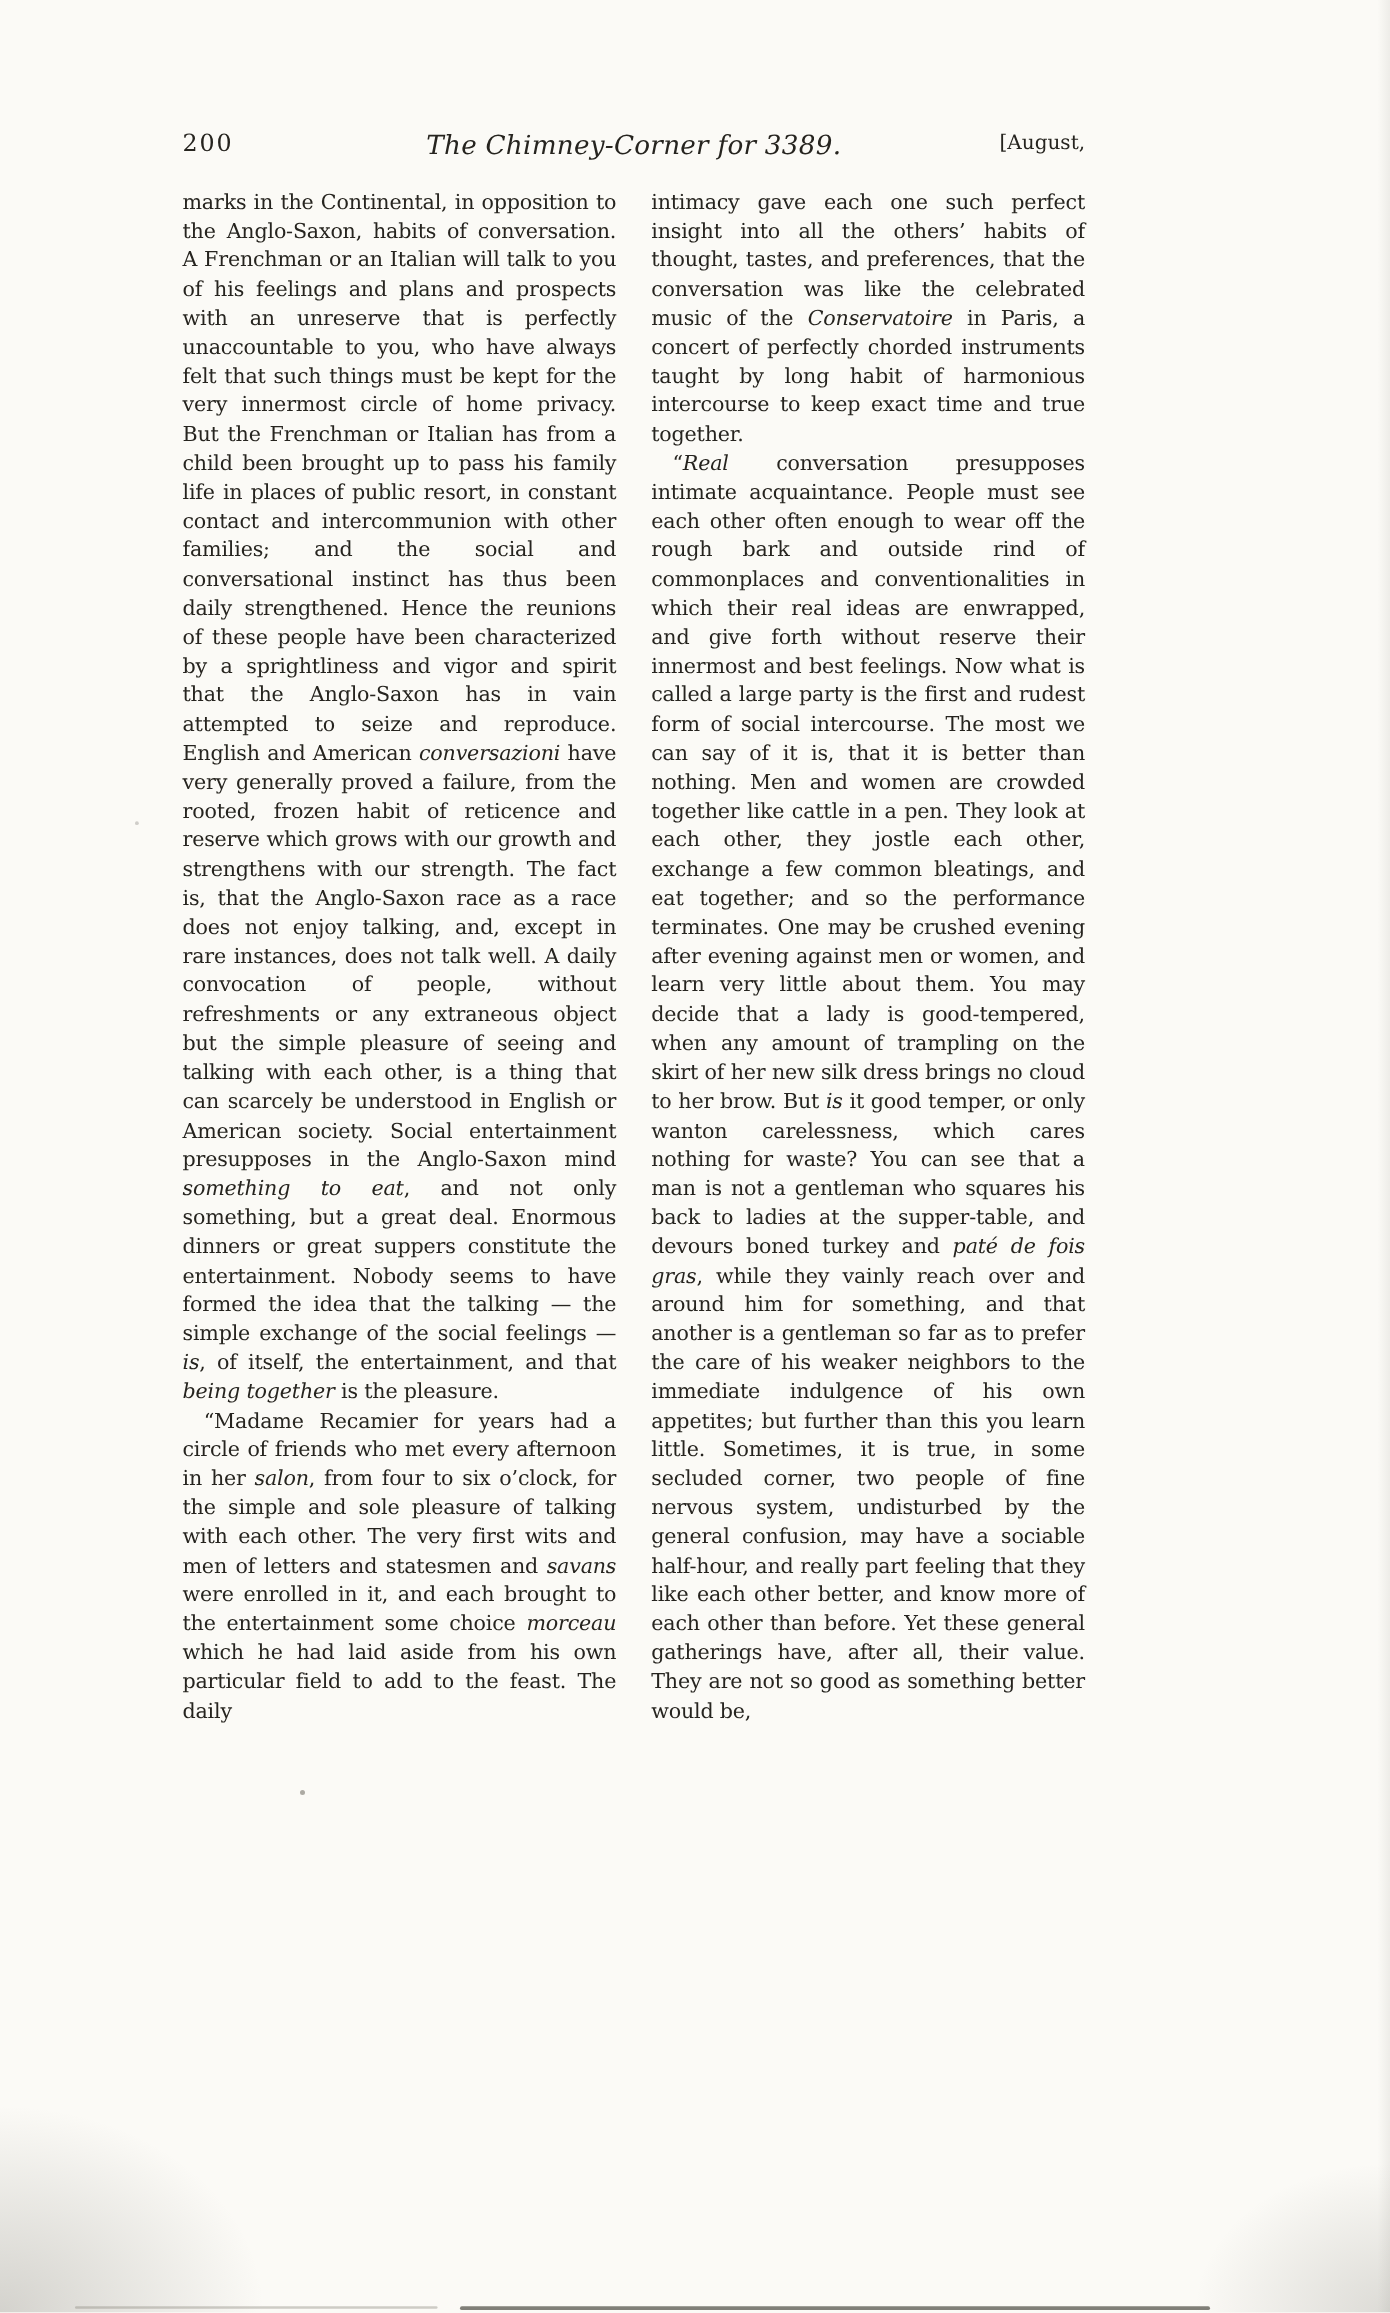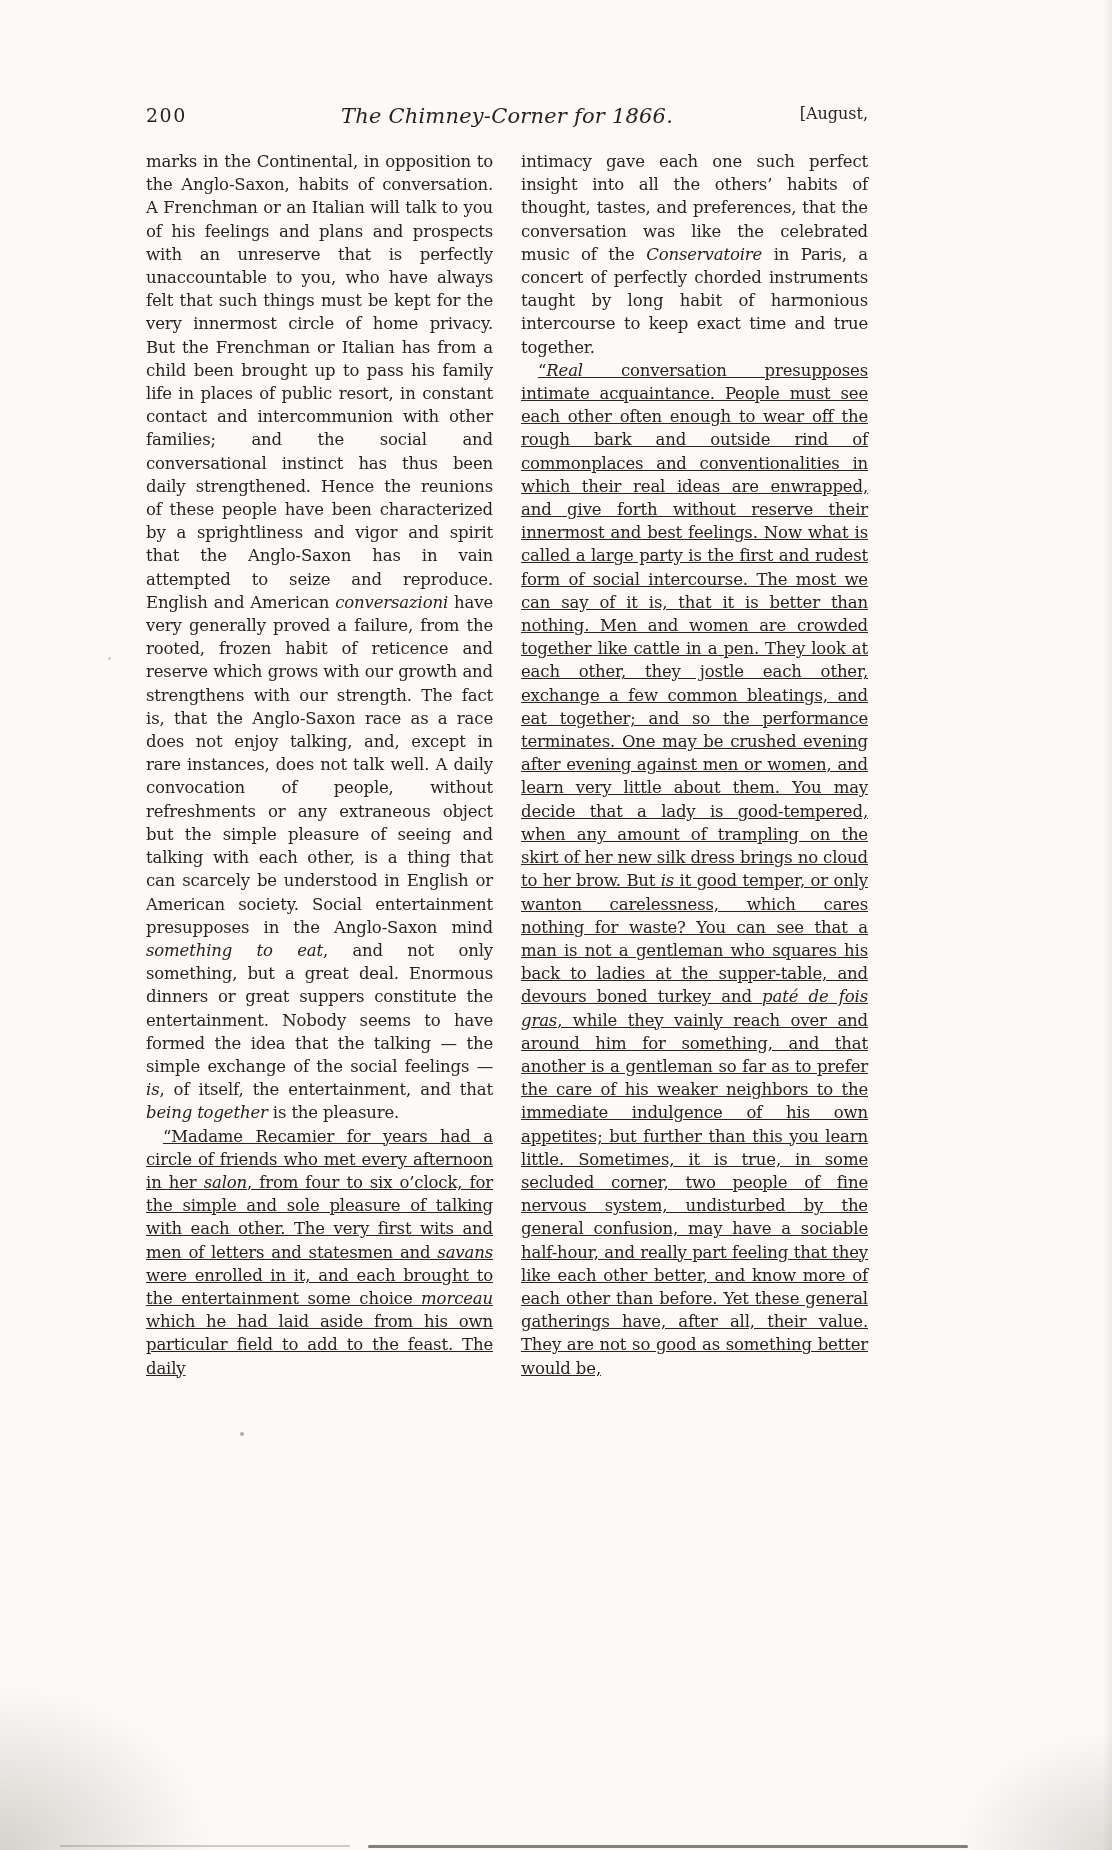--- a/index.html
+++ b/index.html
@@ -51,21 +51,21 @@
     margin-top: 22px;
   }
   .column {
     width: 348px;
     font-size: 16.5px;
     line-height: 23.2px;
     text-align: justify;
     letter-spacing: -0.15px;
   }
   .column p { margin: 0; }
-  .column p.indent { text-indent: 17px; text-decoration: underline; }
+  .column p.indent { text-indent: 17px; }
 
   
   .edge-bottom {
     position: absolute;
     left: 368px;
     bottom: 2px;
     width: 600px;
     height: 3px;
     background: #57554e;
     border-radius: 2px;
@@ -111,21 +111,21 @@
 </style>
 </head>
 <body>
 
 <div class="sheet">
 
   <div class="content">
 
     <header class="page-header">
       <span class="page-number">200</span>
-      <span class="page-title">The Chimney-Corner for 1866.</span>
+      <span class="page-title">The Chimney-Corner for 3389.</span>
       <span class="page-date">[August,</span>
     </header>
 
     <main class="columns">
       <div class="column">
           <p><span>marks in the Continental, in opposition to the Anglo-Saxon, habits of conversation.  A Frenchman or an Italian will talk to you of his feelings and plans and prospects with an unreserve that is perfectly unaccountable to you, who have always felt that such things must be kept for the very innermost circle of home privacy.  But the Frenchman or Italian has from a child been brought up to pass his family life in places of public resort, in constant contact and intercommunion with other families; and the social and conversational instinct has thus been daily strengthened.  Hence the reunions of these people have been characterized by a sprightliness and vigor and spirit that the Anglo-Saxon has in vain attempted to seize and reproduce.  English and American </span><i>conversazioni</i><span> have very generally proved a failure, from the rooted, frozen habit of reticence and reserve which grows with our growth and strengthens with our strength.  The fact is, that the Anglo-Saxon race as a race does not enjoy talking, and, except in rare instances, does not talk well.  A daily convocation of people, without refreshments or any extraneous object but the simple pleasure of seeing and talking with each other, is a thing that can scarcely be understood in English or American society.  Social entertainment presupposes in the Anglo-Saxon mind </span><i>something to eat</i><span>, and not only something, but a great deal.  Enormous dinners or great suppers constitute the entertainment.  Nobody seems to have formed the idea that the talking — the simple exchange of the social feelings — </span><i>is</i><span>, of itself, the entertainment, and that </span><i>being together</i><span> is the pleasure.</span></p>
           <p class="indent"><span>“Madame Recamier for years had a circle of friends who met every afternoon in her </span><i>salon</i><span>, from four to six o’clock, for the simple and sole pleasure of talking with each other.  The very first wits and men of letters and statesmen and </span><i>savans</i><span> were enrolled in it, and each brought to the entertainment some choice </span><i>morceau</i><span> which he had laid aside from his own particular field to add to the feast.  The daily</span></p>
         </div>
       <div class="column">
           <p><span>intimacy gave each one such perfect insight into all the others’ habits of thought, tastes, and preferences, that the conversation was like the celebrated music of the </span><i>Conservatoire</i><span> in Paris, a concert of perfectly chorded instruments taught by long habit of harmonious intercourse to keep exact time and true together.</span></p>

